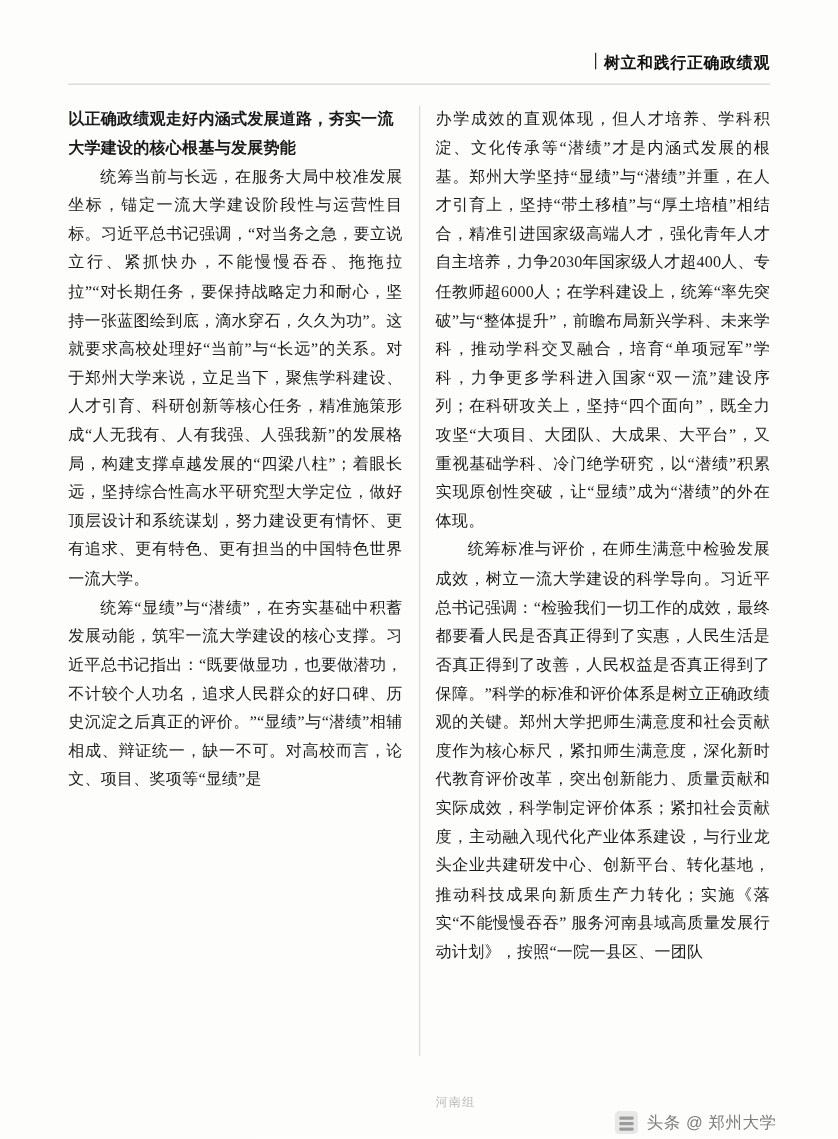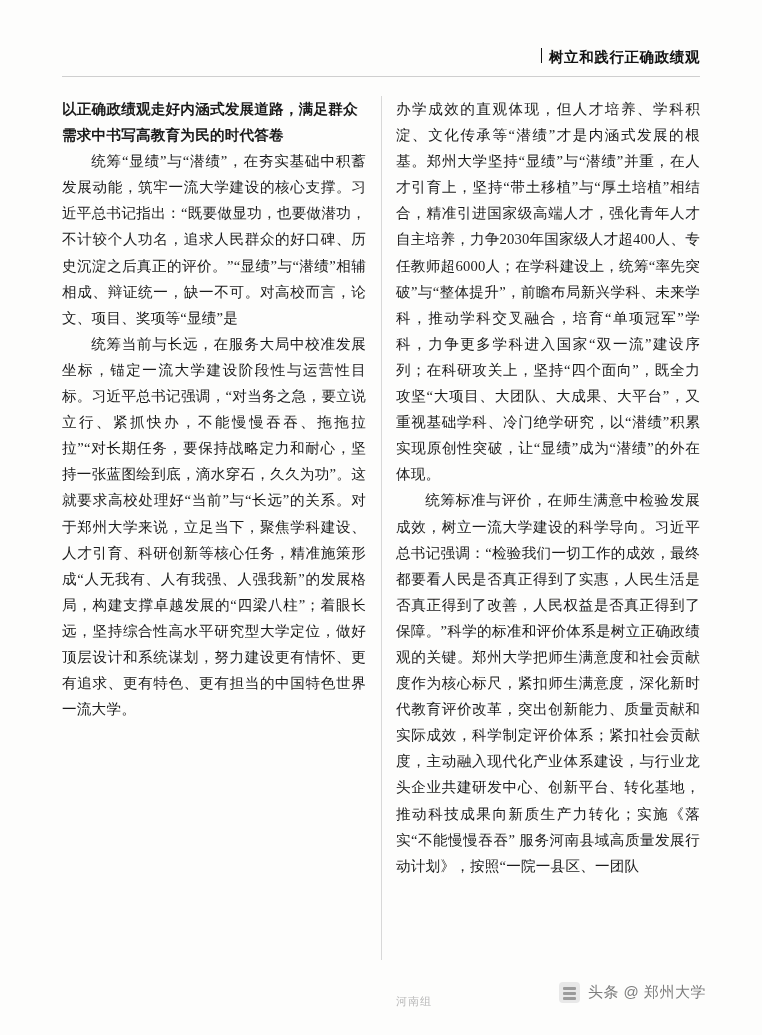--- a/index.html
+++ b/index.html
@@ -90,21 +90,21 @@
     bottom: 26px;
     font-size: 11px;
     color: #b9b9b9;
     letter-spacing: 1px;
     font-family: Liberation Sans, sans-serif;
     text-align: right;
   }
   .watermark {
     position: absolute;
     right: 56px;
-    bottom: 32px;
+    bottom: 4px;
     display: flex;
     align-items: center;
     gap: 8px;
   }
   .wm-logo {
     width: 21px; height: 21px;
     border-radius: 4px;
     background: #e8e8e8;
     position: relative;
     display: inline-block;
@@ -135,23 +135,23 @@
     <span>树立和践行正确政绩观</span>
   </div>
 
   <div class="rule"></div>
 
   <div class="divider"></div>
 
   <div class="columns">
 
     <div class="col">
-      <p class="head indent">以正确政绩观走好内涵式发展道路，满足群众需求中书写高教育为民的时代答卷</p>
+      <p class="head indent">以正确政绩观走好内涵式发展道路，夯实一流大学建设的核心根基与发展势能</p>
+      <p class="indent">统筹当前与长远，在服务大局中校准发展坐标，锚定一流大学建设阶段性与运营性目标。习近平总书记强调，“对当务之急，要立说立行、紧抓快办，不能慢慢吞吞、拖拖拉拉”“对长期任务，要保持战略定力和耐心，坚持一张蓝图绘到底，滴水穿石，久久为功”。这就要求高校处理好“当前”与“长远”的关系。对于郑州大学来说，立足当下，聚焦学科建设、人才引育、科研创新等核心任务，精准施策形成“人无我有、人有我强、人强我新”的发展格局，构建支撑卓越发展的“四梁八柱”；着眼长远，坚持综合性高水平研究型大学定位，做好顶层设计和系统谋划，努力建设更有情怀、更有追求、更有特色、更有担当的中国特色世界一流大学。</p>
       <p class="indent">统筹“显绩”与“潜绩”，在夯实基础中积蓄发展动能，筑牢一流大学建设的核心支撑。习近平总书记指出：“既要做显功，也要做潜功，不计较个人功名，追求人民群众的好口碑、历史沉淀之后真正的评价。”“显绩”与“潜绩”相辅相成、辩证统一，缺一不可。对高校而言，论文、项目、奖项等“显绩”是</p>
-      <p class="indent">统筹当前与长远，在服务大局中校准发展坐标，锚定一流大学建设阶段性与运营性目标。习近平总书记强调，“对当务之急，要立说立行、紧抓快办，不能慢慢吞吞、拖拖拉拉”“对长期任务，要保持战略定力和耐心，坚持一张蓝图绘到底，滴水穿石，久久为功”。这就要求高校处理好“当前”与“长远”的关系。对于郑州大学来说，立足当下，聚焦学科建设、人才引育、科研创新等核心任务，精准施策形成“人无我有、人有我强、人强我新”的发展格局，构建支撑卓越发展的“四梁八柱”；着眼长远，坚持综合性高水平研究型大学定位，做好顶层设计和系统谋划，努力建设更有情怀、更有追求、更有特色、更有担当的中国特色世界一流大学。</p>
     </div>
 
     <div class="col">
       <p>办学成效的直观体现，但人才培养、学科积淀、文化传承等“潜绩”才是内涵式发展的根基。郑州大学坚持“显绩”与“潜绩”并重，在人才引育上，坚持“带土移植”与“厚土培植”相结合，精准引进国家级高端人才，强化青年人才自主培养，力争2030年国家级人才超400人、专任教师超6000人；在学科建设上，统筹“率先突破”与“整体提升”，前瞻布局新兴学科、未来学科，推动学科交叉融合，培育“单项冠军”学科，力争更多学科进入国家“双一流”建设序列；在科研攻关上，坚持“四个面向”，既全力攻坚“大项目、大团队、大成果、大平台”，又重视基础学科、冷门绝学研究，以“潜绩”积累实现原创性突破，让“显绩”成为“潜绩”的外在体现。</p>
       <p class="indent">统筹标准与评价，在师生满意中检验发展成效，树立一流大学建设的科学导向。习近平总书记强调：“检验我们一切工作的成效，最终都要看人民是否真正得到了实惠，人民生活是否真正得到了改善，人民权益是否真正得到了保障。”科学的标准和评价体系是树立正确政绩观的关键。郑州大学把师生满意度和社会贡献度作为核心标尺，紧扣师生满意度，深化新时代教育评价改革，突出创新能力、质量贡献和实际成效，科学制定评价体系；紧扣社会贡献度，主动融入现代化产业体系建设，与行业龙头企业共建研发中心、创新平台、转化基地，推动科技成果向新质生产力转化；实施《落实“不能慢慢吞吞” 服务河南县域高质量发展行动计划》，按照“一院一县区、一团队</p>
     </div>
 
   </div>
 
   <div class="footer-left">河南组</div>

